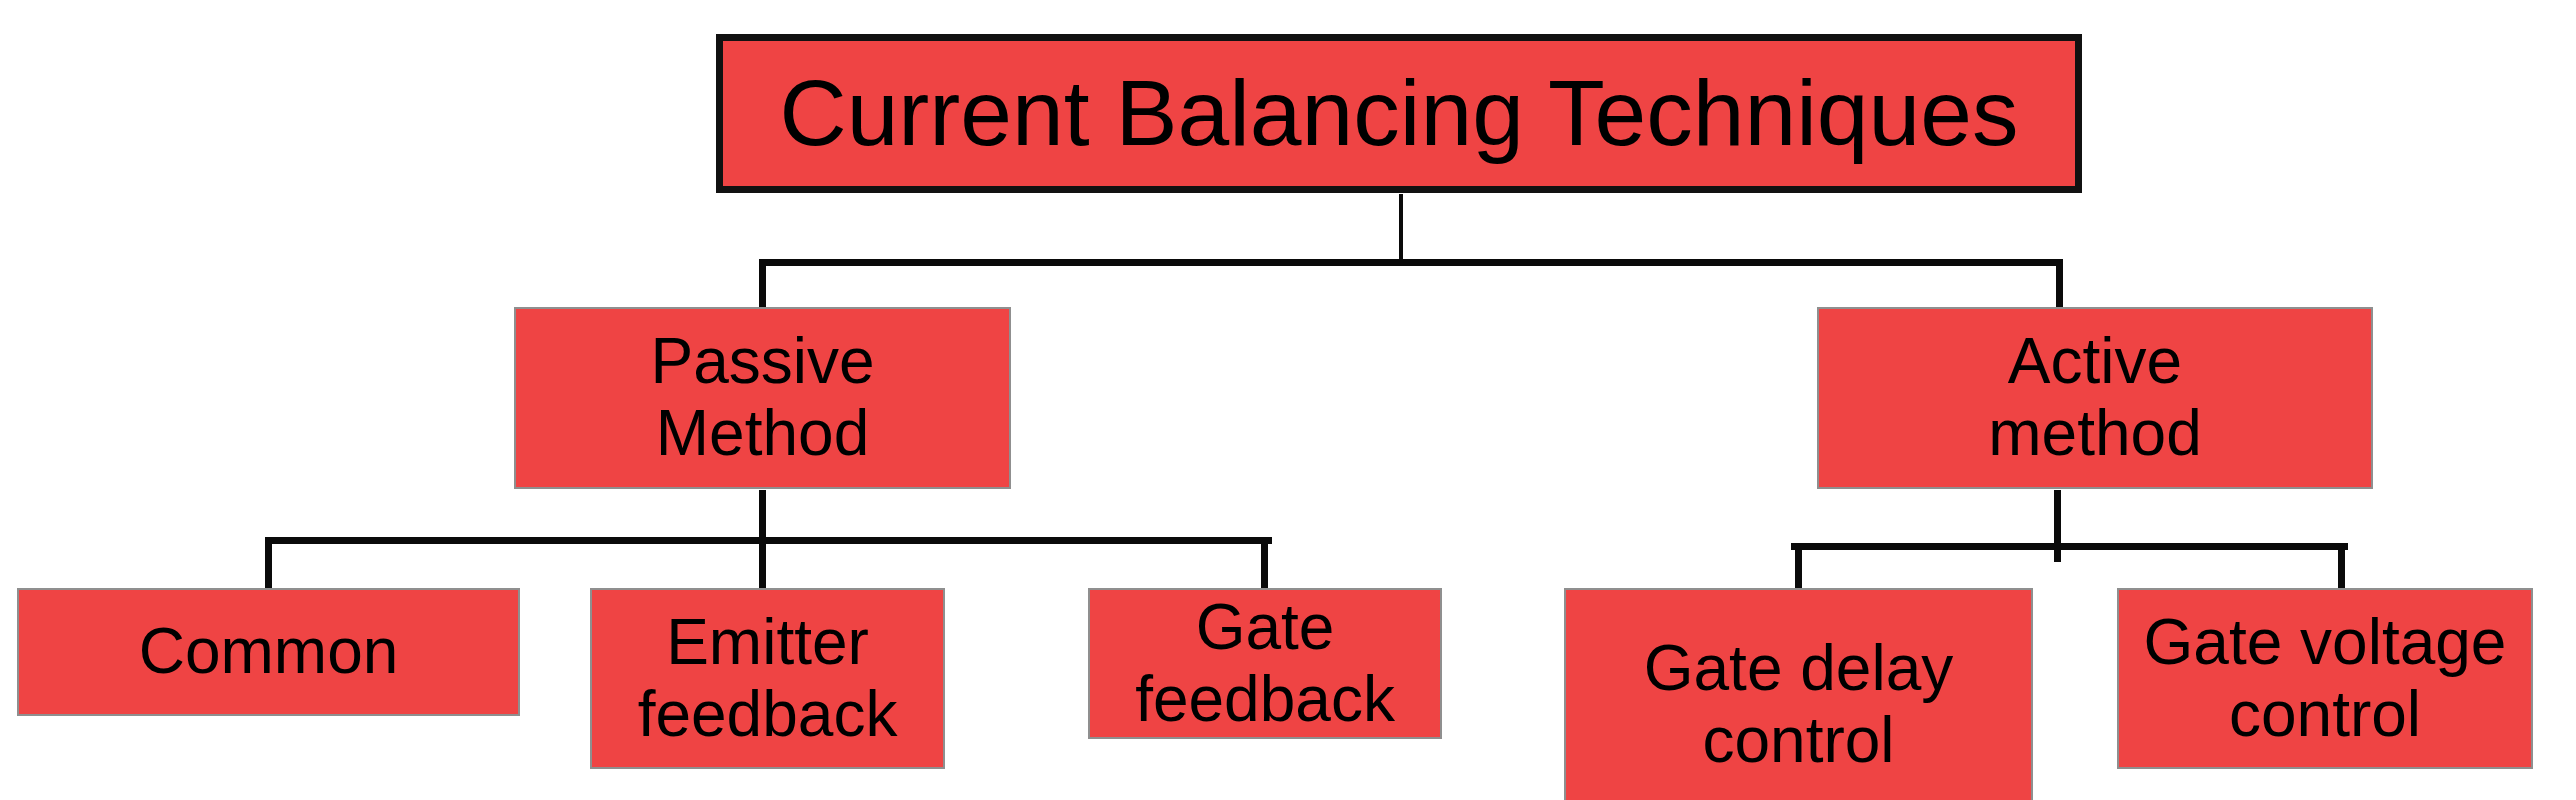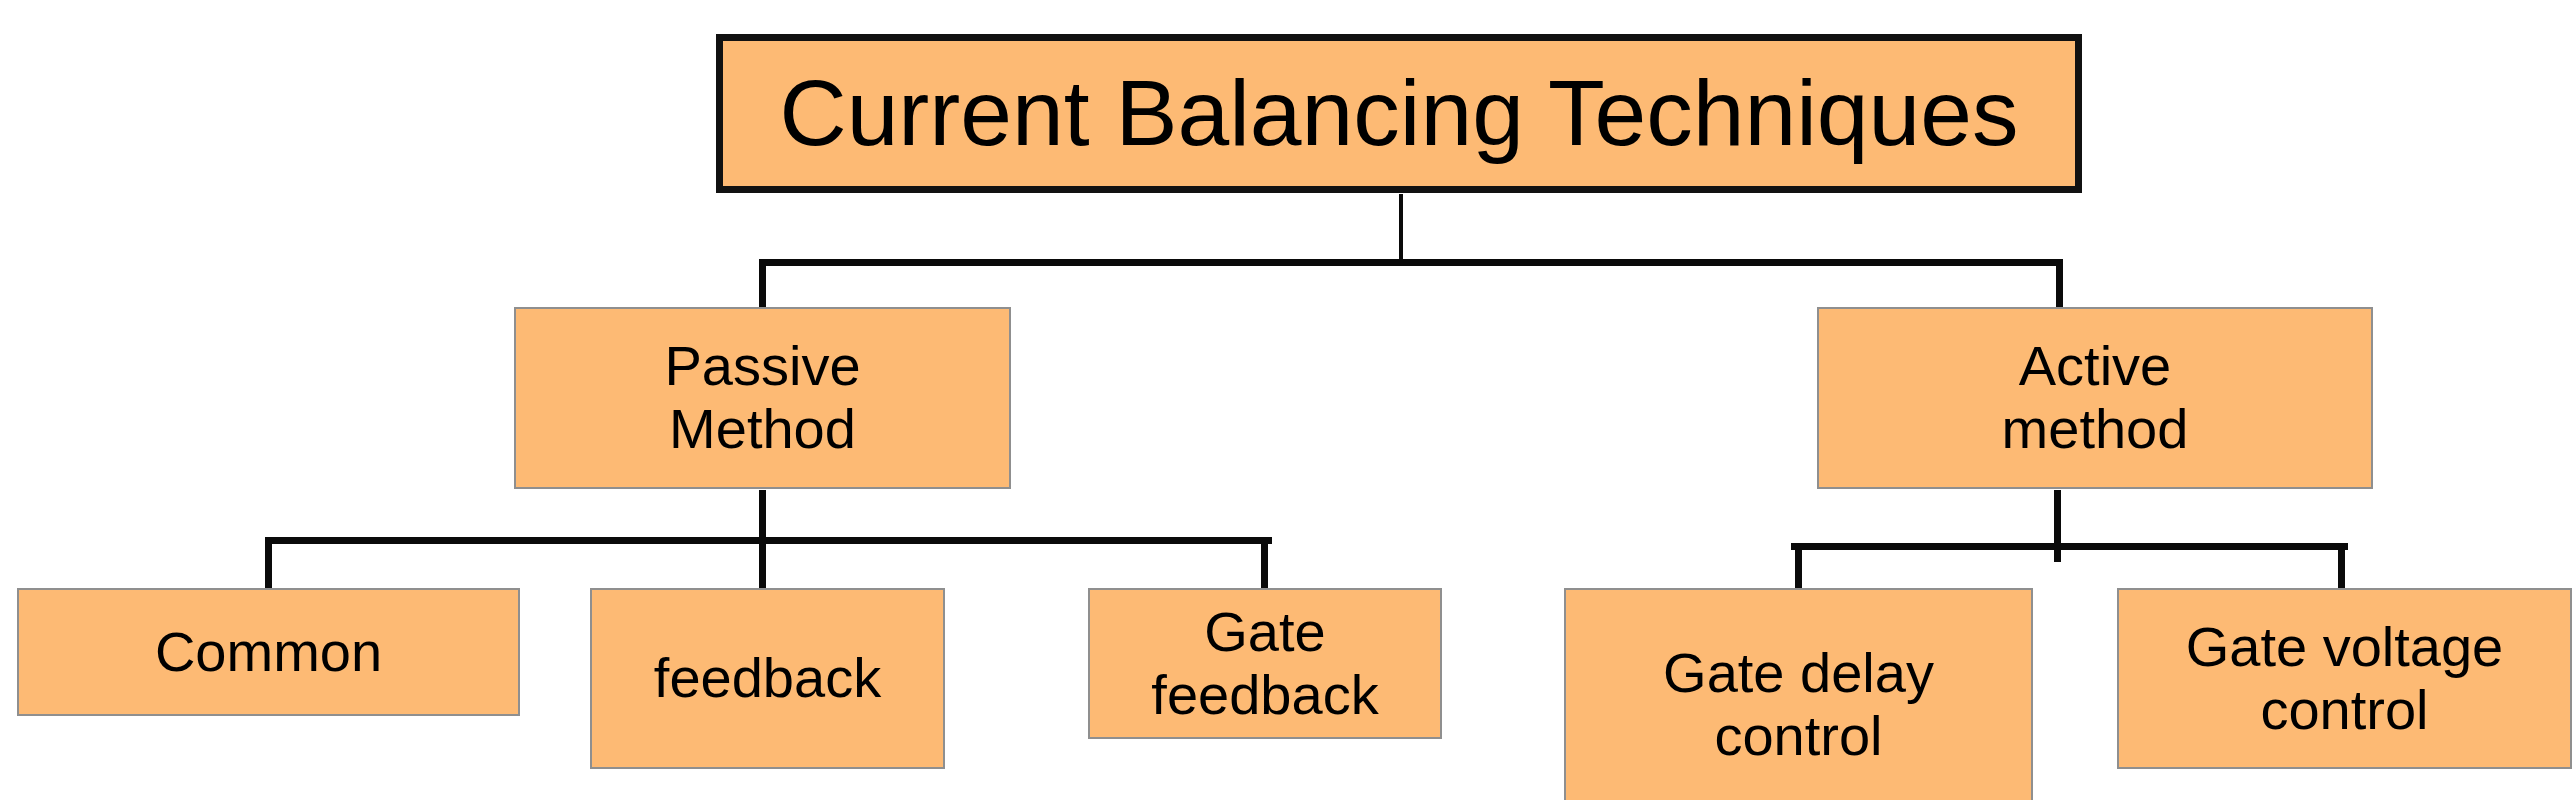--- a/index.html
+++ b/index.html
@@ -6,31 +6,31 @@
     --bg:#ffffff; --text:#000000; --connector:#0a0a0a;
     --root-border:#111111; --child-border:#8f8f8f;
   }
   html,body{margin:0;padding:0;background:var(--bg);}
   .canvas{
     position:relative; width:2576px; height:801px; background:var(--bg);
     font-family:"Liberation Sans", sans-serif; color:var(--text);
     overflow:hidden;
   }
   .node{
-    position:absolute; box-sizing:border-box; background:#fdba74;
+    position:absolute; box-sizing:border-box; background:#ef4444;
     display:flex; flex-direction:column; align-items:center; justify-content:center;
     text-align:center; line-height:1.12;
   }
   .node.root{
     border:7.3px solid var(--root-border);
     font-size:93px;
   }
   .node.child{
     border:2.4px solid var(--child-border);
-    font-size:56px;
+    font-size:64px;
   }
   .node .ln{display:block; white-space:nowrap;}
   .line{position:absolute; background:var(--connector);}
 </style>
 </head>
 <body>
 
 <div class="canvas">
 
   <div class="line" style="left:1399px;top:194px;width:4.1px;height:72px"></div>
@@ -60,32 +60,33 @@
   <div class="node child" style="left:1817px;top:307px;width:556px;height:182px">
     <span class="ln">Active</span>
     <span class="ln">method</span>
   </div>
 
   <div class="node child" style="left:17px;top:588px;width:503px;height:128px">
     <span class="ln">Common</span>
   </div>
 
   <div class="node child" style="left:590px;top:588px;width:355px;height:181px">
+    <span class="ln">Emitter</span>
     <span class="ln">feedback</span>
   </div>
 
   <div class="node child" style="left:1088px;top:588px;width:354px;height:151px">
     <span class="ln">Gate</span>
     <span class="ln">feedback</span>
   </div>
 
   <div class="node child" style="left:1564px;top:588px;width:469px;height:234px">
     <span class="ln">Gate delay</span>
     <span class="ln">control</span>
   </div>
 
-  <div class="node child" style="left:2117px;top:588px;width:455px;height:181px">
+  <div class="node child" style="left:2117px;top:588px;width:416px;height:181px">
     <span class="ln">Gate voltage</span>
     <span class="ln">control</span>
   </div>
 
 </div>
 
 
 </body></html>

